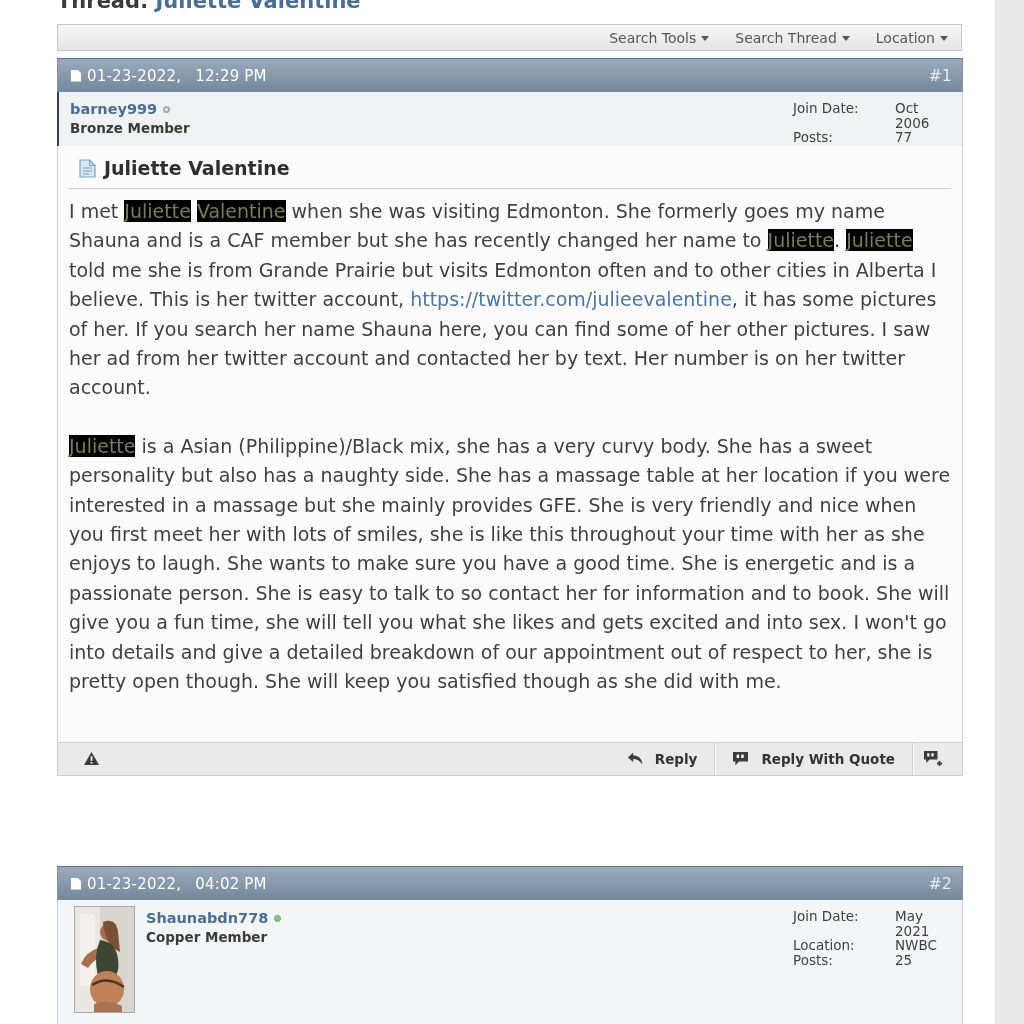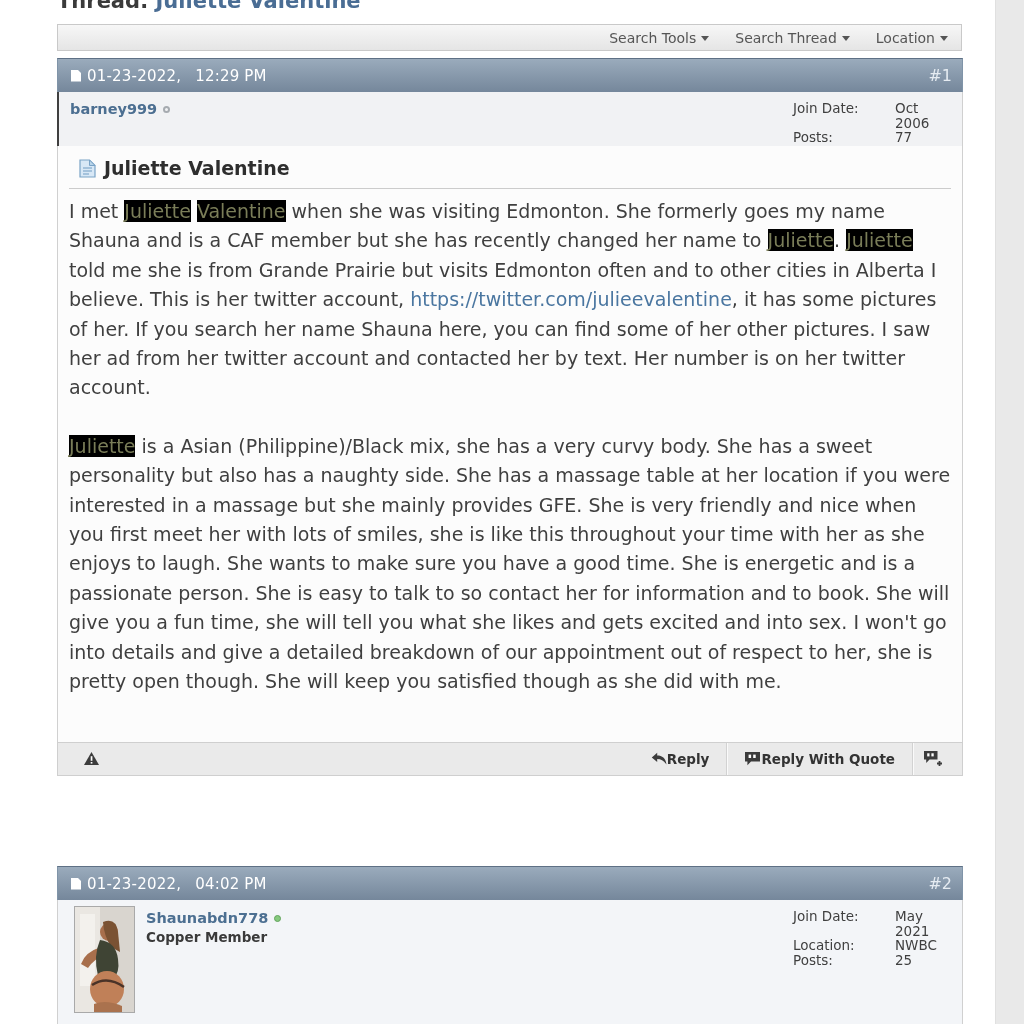--- a/index.html
+++ b/index.html
@@ -73,21 +73,21 @@
   .para2 { margin-top:29px; }
   .hl { background:#000000; color:#7a7d58; }
   .postlink { color:#4a76a0; }
 
   .post-footer {
     height:34px; background:#eaeaea; border:1px solid #cfcfcf;
     display:flex; align-items:center; padding:0 9px 0 26px;
   }
   .report { display:flex; align-items:center; }
   .ft-right { margin-left:auto; display:flex; align-items:center; height:100%; }
-  .ft-btn { display:flex; align-items:center; gap:0; font-size:13.5px; font-weight:bold; color:#333; padding:0 17px; height:100%; }
+  .ft-btn { display:flex; align-items:center; gap:12px; font-size:13.5px; font-weight:bold; color:#333; padding:0 17px; height:100%; }
   .ft-btn.mq { padding:0 10px; }
   .sep { width:1px; height:100%; background:#d2d2d2; box-shadow:1px 0 0 #fafafa; }
 
   
   .user-area2 {
     background:#f3f5f8; border-left:1px solid #d0d0d0; border-right:1px solid #d0d0d0;
     border-bottom:1px solid #cccccc; height:138px; position:relative;
   }
   .avatar { position:absolute; left:16px; top:6px; width:61px; height:107px; border:1px solid #a9a9a9; background:#d9d5cf; display:block; }
   .u2-block { position:absolute; left:88px; top:10px; }
@@ -124,20 +124,21 @@
     <span class="ph-time">12:29 PM</span>
     <a class="ph-num">#1</a>
   </div>
 
   <div class="user-strip">
     <div class="u-left">
       <div class="u-name-row">
         <a class="u-name">barney999</a>
         <span class="dot offline"></span>
       </div>
+      <div class="u-title">Bronze Member</div>
     </div>
     <div class="stats">
       <div class="row">
         <span class="lbl">Join Date:</span>
         <span class="val">Oct 2006</span>
       </div>
       <div class="row">
         <span class="lbl">Posts:</span>
         <span class="val">77</span>
       </div>

